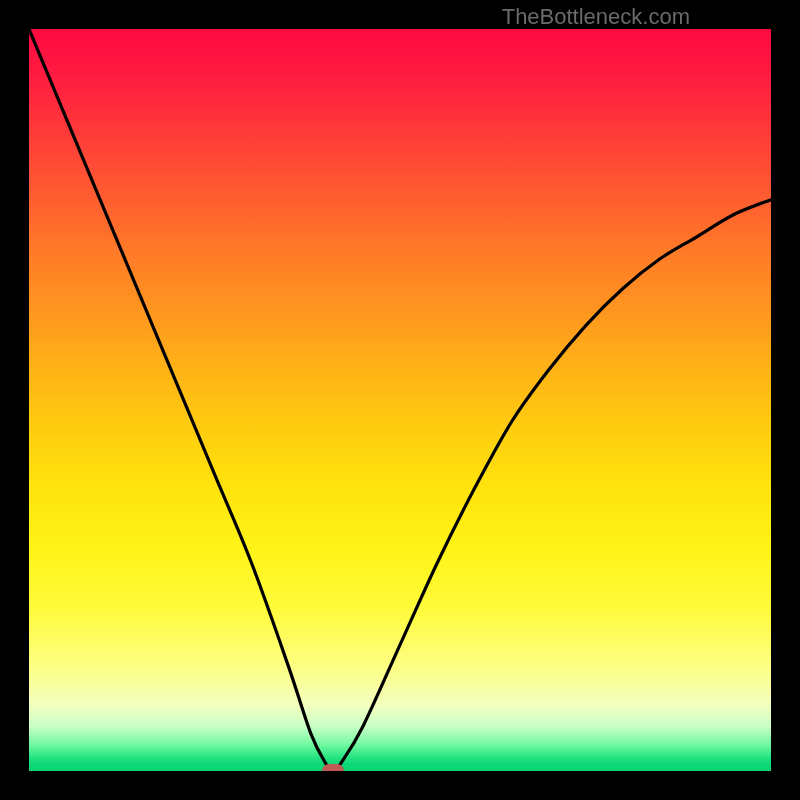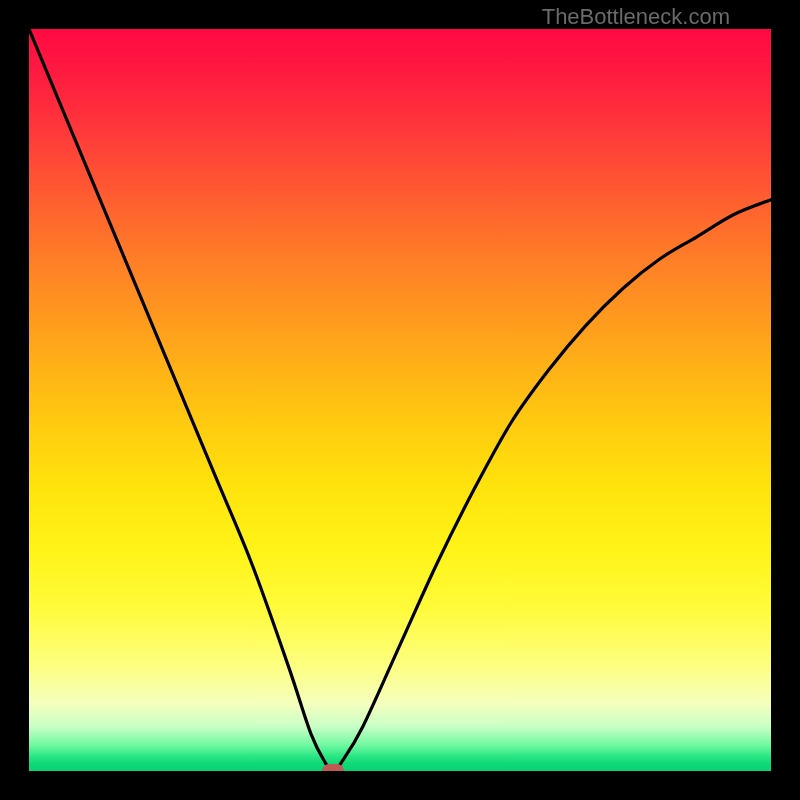--- a/index.html
+++ b/index.html
@@ -11,21 +11,20 @@
     background: #000;
     font-family: Arial, Helvetica, sans-serif;
   }
   .frame {
     position: absolute;
     left: 0;
     top: 0;
     width: 704px;
     height: 800px;
     background: #000;
-    padding-left: 40px;
   }
   .plot-area {
     position: absolute;
     left: 29px;
     top: 29px;
     width: 742px;
     height: 742px;
     overflow: hidden;
   }
   .gradient {

